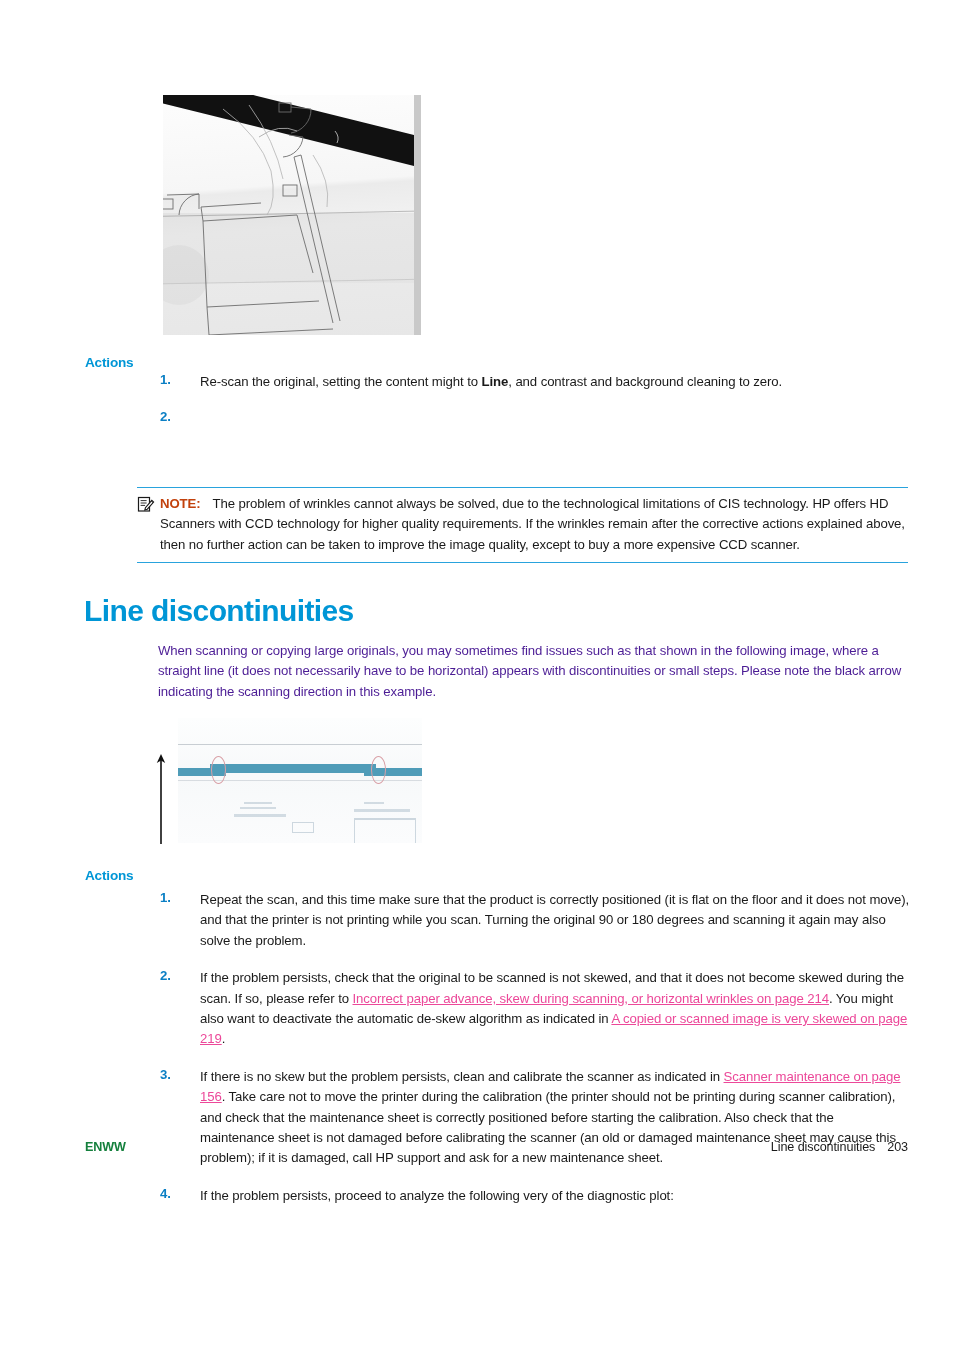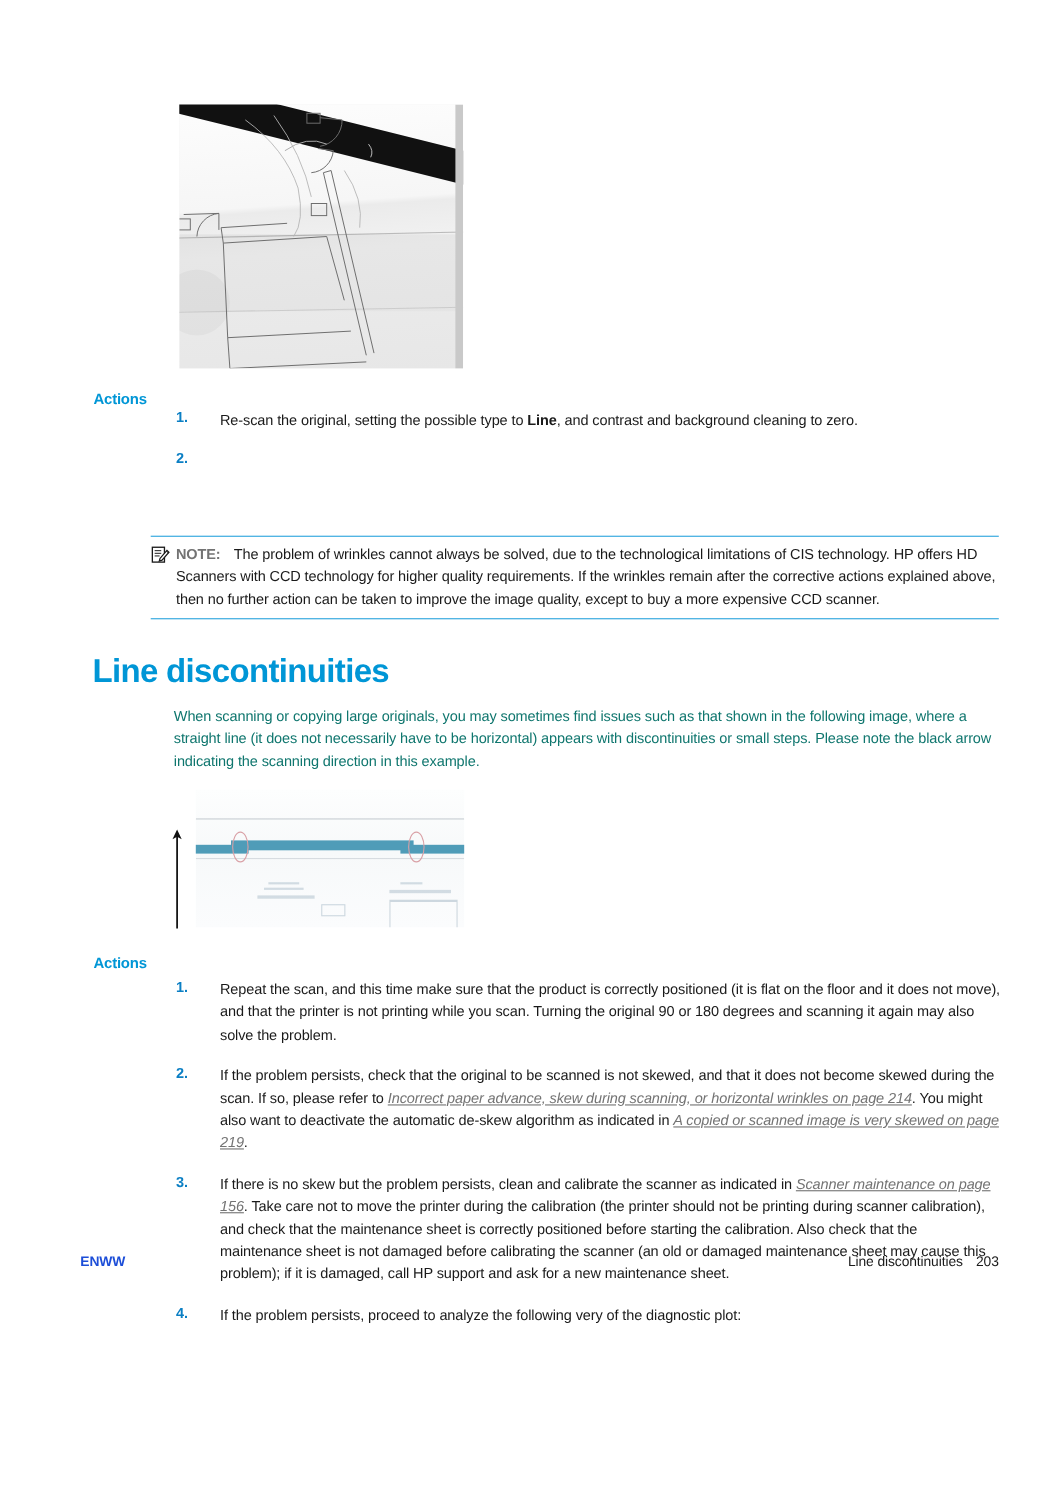--- a/index.html
+++ b/index.html
@@ -16,21 +16,21 @@
     width: 954px;
     height: 1214px;
     background: #ffffff;
     overflow: hidden;
   }
 
   
   .body-text {
     font-size: 13.2px;
     line-height: 20.4px;
-    color: #0f766e;
+    color: #4c1d95;
     letter-spacing: -0.1px;
   }
 
   
   .scan-wrinkle {
     position: absolute;
     left: 163px;
     top: 95px;
     width: 258px;
     height: 240px;
@@ -110,24 +110,23 @@
     color: #0b7fc4;
   }
   .otext {
     font-size: 13.2px;
     line-height: 20.4px;
     color: #1a1a1a;
     letter-spacing: -0.1px;
   }
   .otext b { font-weight: bold; }
   a.xref {
-    color: #737373;
+    color: #ec4899;
     text-decoration: underline;
     cursor: pointer;
-    font-style: italic;
   }
 
   
   .note {
     position: absolute;
     left: 137px;
     width: 771px;
     border-top: 1.4px solid #29a3dd;
     border-bottom: 1.4px solid #29a3dd;
     padding: 6px 0 7px 0;
@@ -139,21 +138,21 @@
   .note-icon {
     position: absolute;
     left: 0;
     top: 1px;
     width: 18px;
     height: 18px;
   }
   .note-label {
     font-size: 13.2px;
     font-weight: bold;
-    color: #737373;
+    color: #c2410c;
     letter-spacing: -0.1px;
   }
   .note-body {
     font-size: 13.2px;
     line-height: 20.4px;
     color: #1a1a1a;
     letter-spacing: -0.1px;
   }
   .note-gap { display: inline-block; width: 12px; }
 
@@ -228,25 +227,25 @@
     position: absolute;
     left: 154px;
     top: 752px;
     width: 14px;
     height: 94px;
   }
 
   
   .footer-left {
     position: absolute;
-    left: 73px;
+    left: 85px;
     bottom: 60px;
     font-size: 12.6px;
     font-weight: bold;
-    color: #1d4ed8;
+    color: #15803d;
     letter-spacing: -0.1px;
   }
   .footer-right {
     position: absolute;
     right: 46px;
     bottom: 60px;
     font-size: 12.6px;
     color: #1a1a1a;
     letter-spacing: -0.1px;
     white-space: nowrap;
@@ -307,21 +306,21 @@
         <path d="M60 14 Q96 40 108 76 Q114 106 104 120"></path>
         <path d="M86 10 Q112 46 120 84"></path>
         <path d="M150 60 Q168 86 164 112"></path>
       </g>
     </svg>
   </div>
 
   <div class="actions-label" style="top:355px;">Actions</div>
 
   <div class="olist" style="top:372px;" id="list1">
-      <div class="oitem"><span class="onum">1.</span><span class="otext"><span>Re-scan the original, setting the possible type to </span><b>Line</b><span>, and contrast and background cleaning to zero.</span></span></div>
+      <div class="oitem"><span class="onum">1.</span><span class="otext"><span>Re-scan the original, setting the content might to </span><b>Line</b><span>, and contrast and background cleaning to zero.</span></span></div>
       <div class="oitem"><span class="onum">2.</span></div>
     </div>
 
   <div class="note" style="top:487px;">
     <div class="note-inner">
       <span class="note-icon">
         <svg viewBox="0 0 18 18" width="18" height="18">
           <rect x="1.5" y="2.5" width="11" height="13.5" fill="none" stroke="#1a1a1a" stroke-width="1.2"></rect>
           <path d="M3.6 5.6 h6 M3.6 8 h6 M3.6 10.4 h4.5" stroke="#1a1a1a" stroke-width="0.9"></path>
           <path d="M8.5 12.6 L14.8 5.4 L16.6 7 L10.3 14.2 L7.8 15 Z" fill="#ffffff" stroke="#1a1a1a" stroke-width="1.1"></path>

